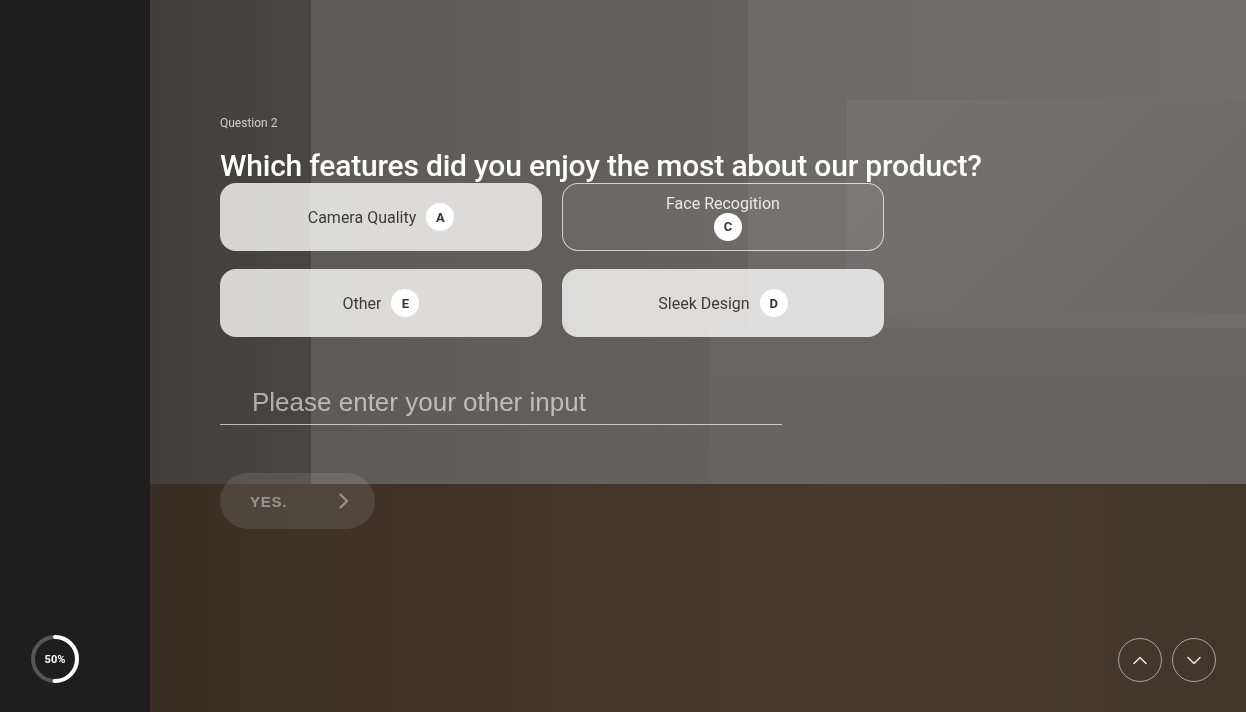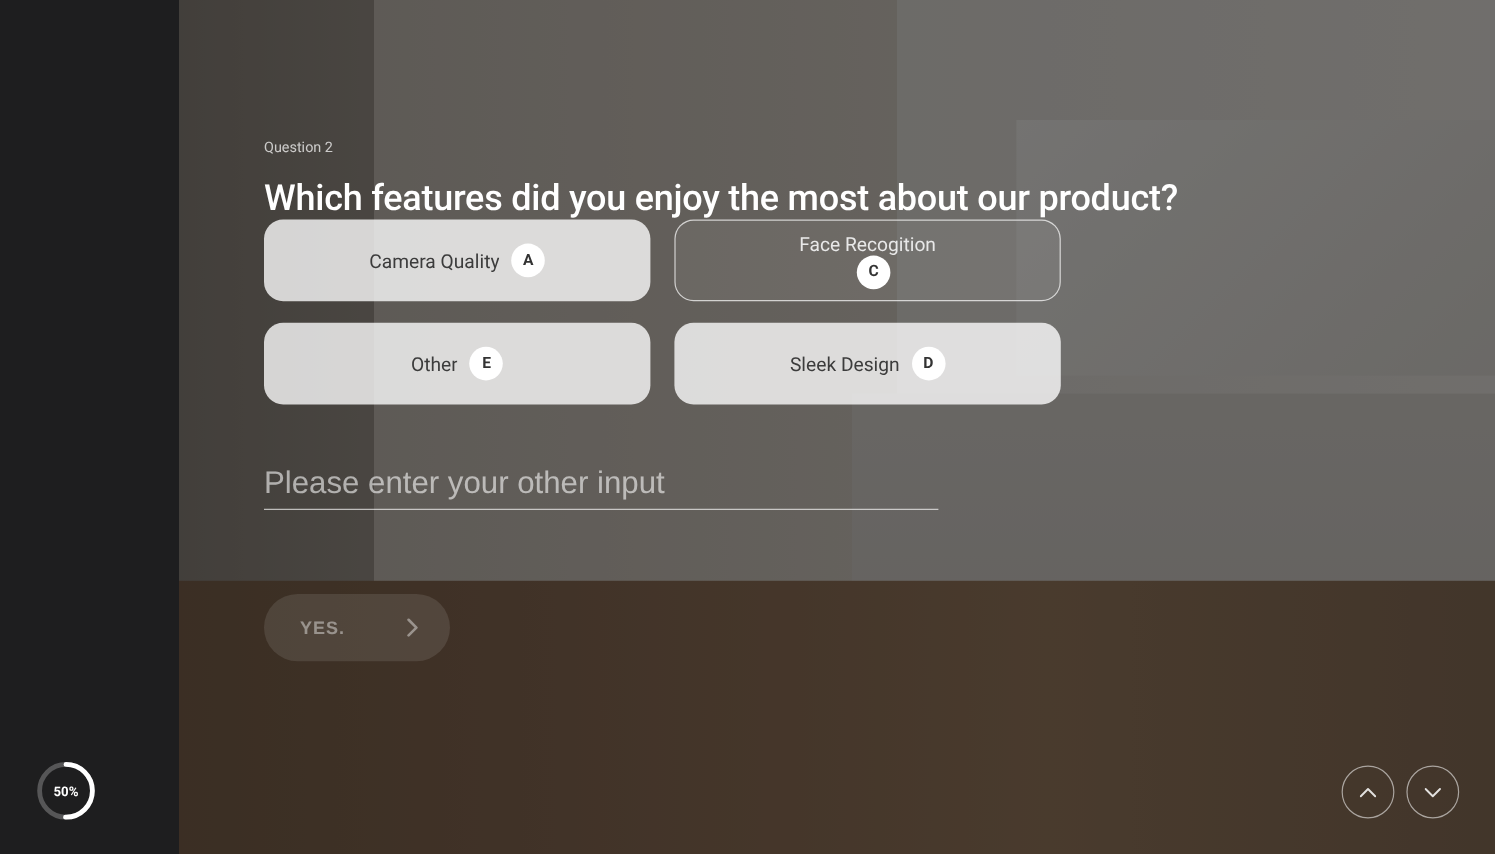--- a/index.html
+++ b/index.html
@@ -122,40 +122,40 @@
       margin-bottom: 48px;
     }
     .other-input {
       width: 100%;
       border: none;
       outline: none;
       background: transparent;
       font-size: 26px;
       color: #fff;
       font-weight: 400;
+      margin-left: 32px;
     }
     .other-input::placeholder {
       color: rgba(255,255,255,0.58);
       font-weight: 400;
     }
     .submit-btn {
       display: inline-flex;
       align-items: center;
       gap: 52px;
       background: rgba(255,255,255,0.10);
       border: none;
       border-radius: 28px;
       height: 56px;
       padding: 0 26px 0 30px;
       cursor: pointer;
       color: rgba(255,255,255,0.42);
       font-size: 15px;
       font-weight: 700;
       letter-spacing: 0.8px;
-      margin-top: 22px;
     }
     .chevron-icon svg {
       display: block;
     }
 
     .progress-circle {
       position: absolute;
       left: 30px;
       bottom: 28px;
       width: 50px;

